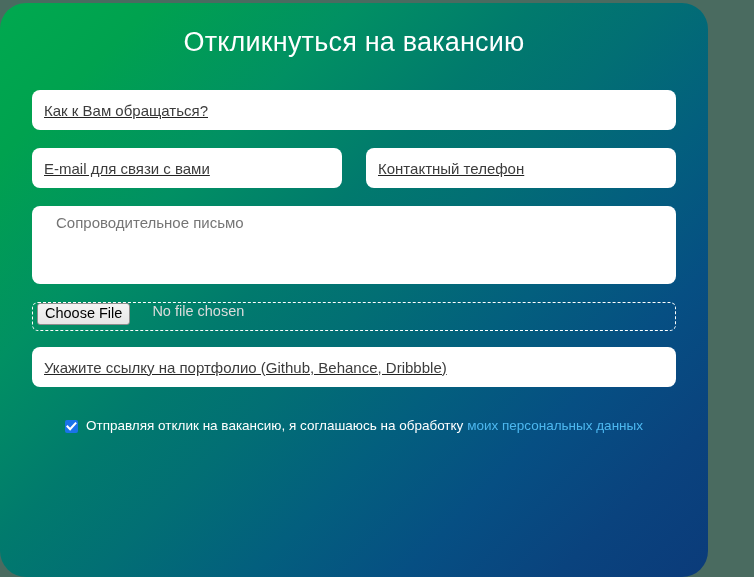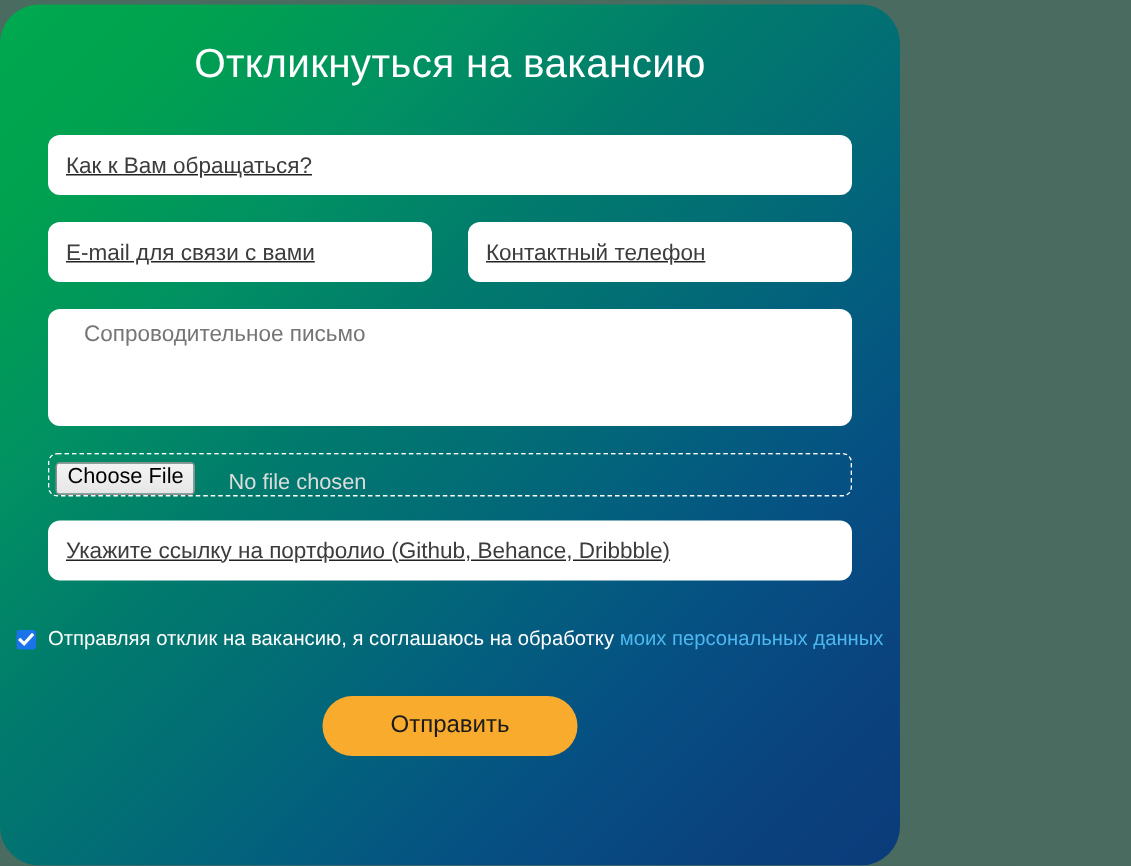--- a/index.html
+++ b/index.html
@@ -16,21 +16,21 @@
     position: relative;
     width: 754px;
     height: 577px;
     box-sizing: border-box;
   }
 
   .card {
     position: absolute;
     left: 0;
     top: 3px;
-    width: 600px;
+    width: 708px;
     height: 574px;
     box-sizing: border-box;
     border-radius: 26px 26px 26px 26px;
     background: linear-gradient(135deg,
         #00a94f 0%,
         #00a24f 12%,
         #019063 28%,
         #017a6d 42%,
         #026f74 52%,
         #035f7e 64%,
@@ -104,21 +104,21 @@
     margin-bottom: 16px;
   }
 
   .file-box {
     box-sizing: border-box;
     width: 100%;
     height: 29px;
     border: 1px dashed #ffffff;
     border-radius: 6px;
     display: flex;
-    align-items: flex-end;
+    align-items: flex-start;
     padding: 0 4px;
   }
 
   .file-button {
     font-family: "Liberation Sans", sans-serif;
     font-size: 14.5px;
     color: #000000;
     background: linear-gradient(180deg, #f4f4f4 0%, #e6e6e6 100%);
     border: 1px solid #8d8d8d;
     border-radius: 3px;
@@ -224,19 +224,16 @@
 
       <div class="consent-row">
         <span class="checkbox">
           <svg width="11" height="11" viewBox="0 0 11 11">
             <path d="M1.5 5.6 L4.1 8.2 L9.4 2.4" fill="none" stroke="#ffffff" stroke-width="2.1" stroke-linecap="square"></path>
           </svg>
         </span>
         <span class="consent-text"><span>Отправляя отклик на вакансию, я соглашаюсь на обработку</span>&nbsp;<a class="consent-link">моих персональных данных</a></span>
       </div>
 
-      <div class="submit-row">
-        <button class="submit-button">Отправить</button>
-      </div>
 
     </div>
   </div>
 </div>
 
 </body></html>

